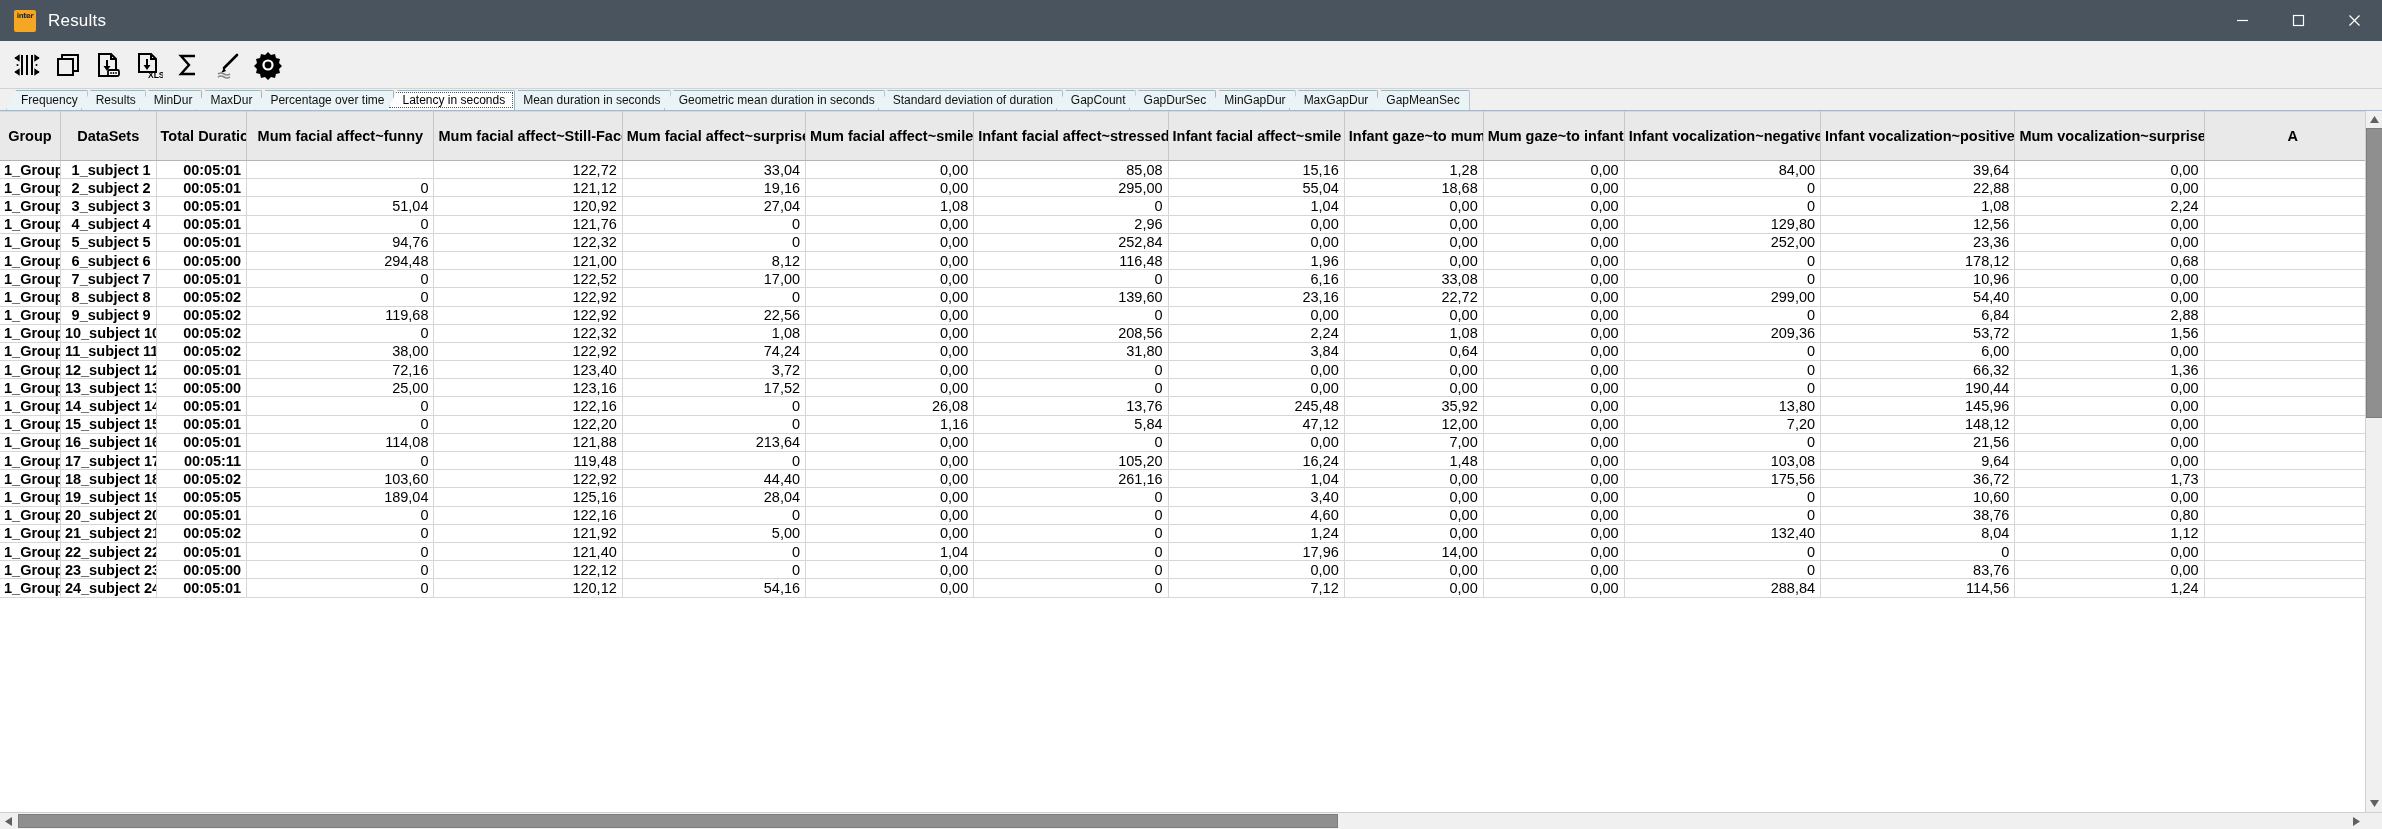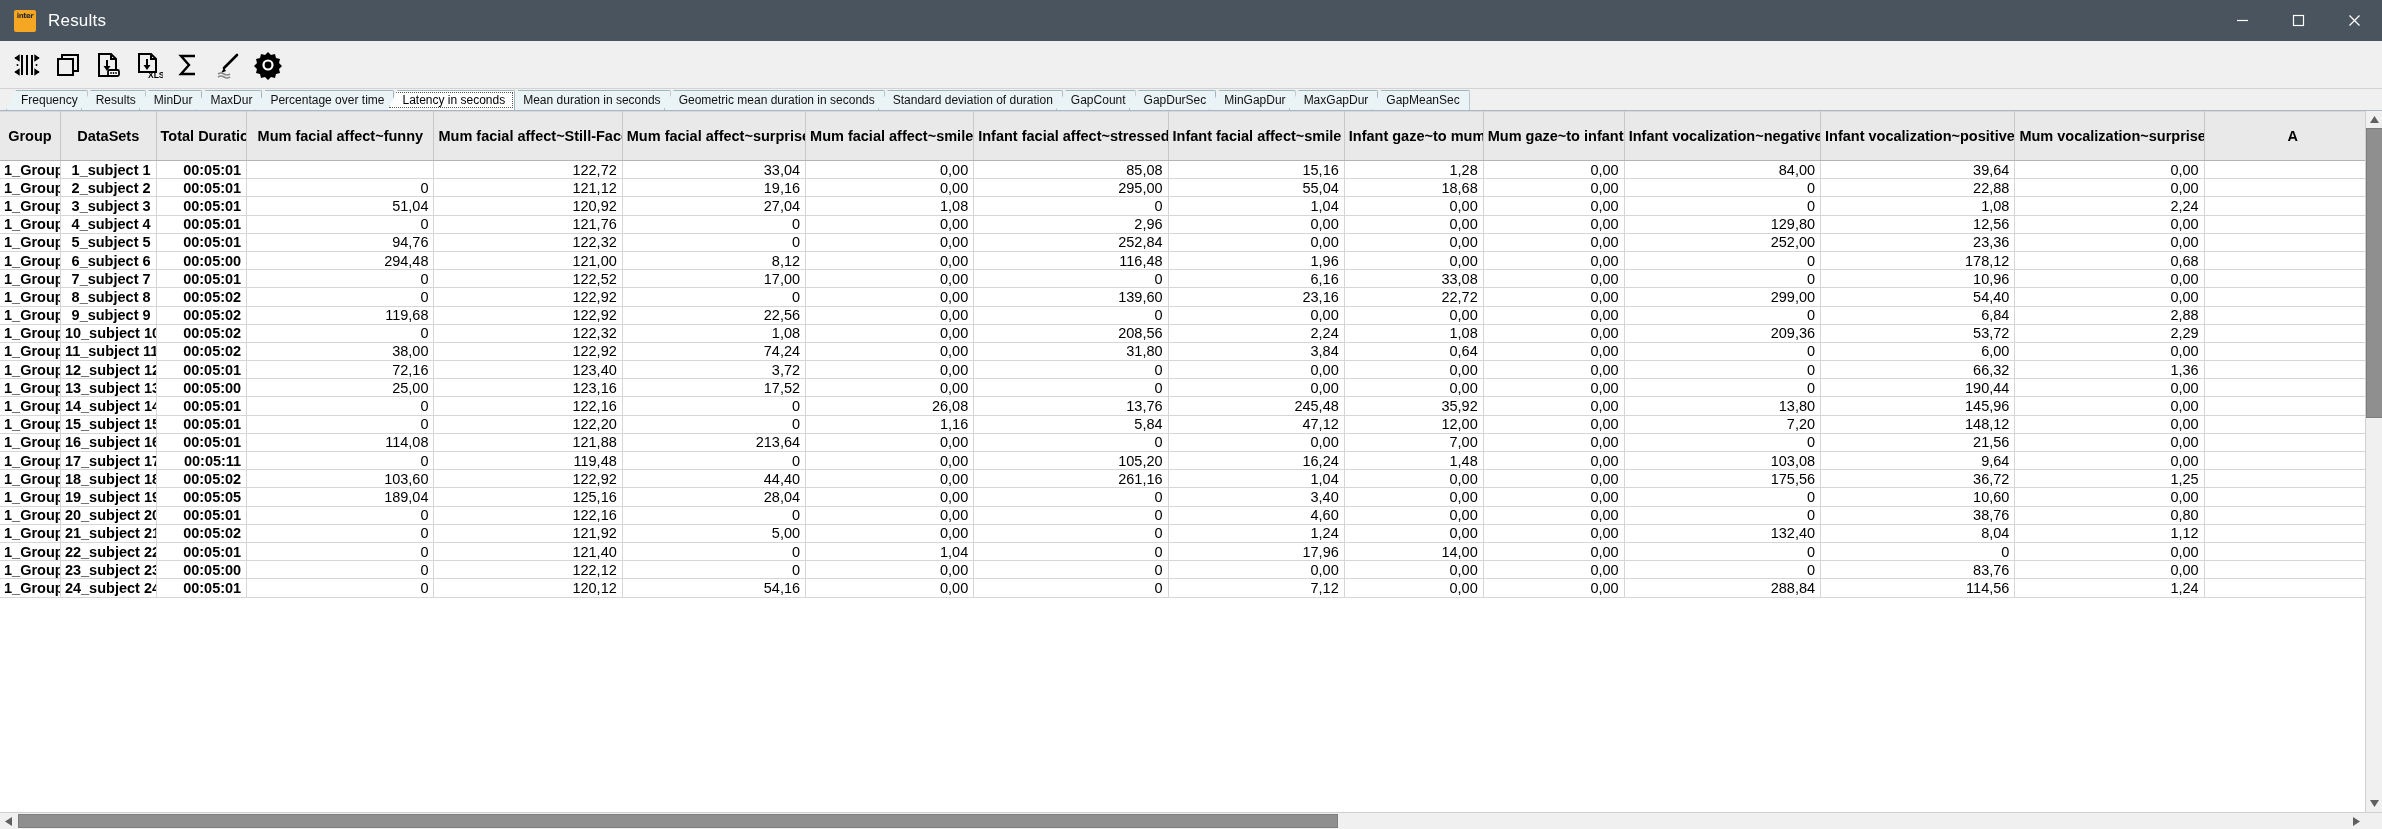--- a/index.html
+++ b/index.html
@@ -548,21 +548,21 @@
             <td>0</td>
             <td class="hl-lime">122,32</td>
             <td>1,08</td>
             <td>0,00</td>
             <td class="hl-lime">208,56</td>
             <td>2,24</td>
             <td>1,08</td>
             <td>0,00</td>
             <td class="hl-lime">209,36</td>
             <td class="hl-yellow">53,72</td>
-            <td>2,29</td>
+            <td>1,56</td>
             <td>1</td>
           </tr>
           <tr>
             <td class="lbl">1_Group 1</td>
             <td class="lbl">11_subject 11</td>
             <td class="lbl">00:05:02</td>
             <td>38,00</td>
             <td class="hl-lime">122,92</td>
             <td class="hl-yellow">74,24</td>
             <td>0,00</td>
@@ -684,21 +684,21 @@
             <td class="hl-yellow">103,60</td>
             <td class="hl-lime">122,92</td>
             <td>44,40</td>
             <td>0,00</td>
             <td class="hl-green">261,16</td>
             <td>1,04</td>
             <td>0,00</td>
             <td>0,00</td>
             <td class="hl-lime">175,56</td>
             <td>36,72</td>
-            <td>1,25</td>
+            <td>1,73</td>
             <td>0</td>
           </tr>
           <tr>
             <td class="lbl">1_Group 1</td>
             <td class="lbl">19_subject 19</td>
             <td class="lbl">00:05:05</td>
             <td class="hl-lime">189,04</td>
             <td class="hl-green">125,16</td>
             <td>28,04</td>
             <td>0,00</td>

